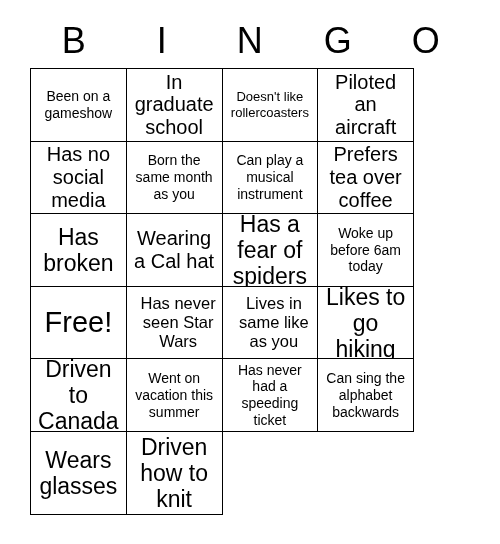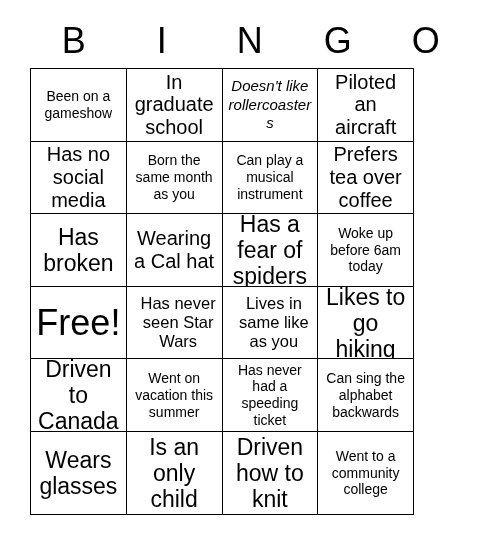--- a/index.html
+++ b/index.html
@@ -77,26 +77,26 @@
   .bingo-cell-text {
     display: block;
     width: 100%;
     line-height: 1.12;
     font-weight: 400;
     color: #000000;
     word-wrap: break-word;
   }
 
   
-  .fs-xs  { font-size: 15px; line-height: 1.22; font-style: italic; }
+  .fs-xs  { font-size: 13px; line-height: 1.22; }
   .fs-sm  { font-size: 14px;   line-height: 1.2;  }
   .fs-md  { font-size: 16.5px; line-height: 1.16; margin-left: 8px; }
   .fs-lg  { font-size: 20px; line-height: 1.14; }
   .fs-xl  { font-size: 23px;   line-height: 1.13; text-align: center; }
-  .fs-free{ font-size: 36px;   line-height: 1.1;  }
+  .fs-free{ font-size: 29px;   line-height: 1.1;  }
 </style>
 </head>
 <body>
 
 <div class="card">
 
   <div class="bingo-header">
     <div class="bingo-header-letter">B</div>
     <div class="bingo-header-letter">I</div>
     <div class="bingo-header-letter">N</div>
@@ -163,23 +163,17 @@
       <div class="bingo-cell">
         <span class="bingo-cell-text fs-sm">Has never had a speeding ticket</span>
       </div>
       <div class="bingo-cell">
         <span class="bingo-cell-text fs-sm">Can sing the alphabet backwards</span>
       </div>
       <div class="bingo-cell">
         <span class="bingo-cell-text fs-xl">Wears glasses</span>
       </div>
       <div class="bingo-cell">
-        <span class="bingo-cell-text fs-xl">Is an only child</span>
-      </div>
-      <div class="bingo-cell">
         <span class="bingo-cell-text fs-xl">Driven how to knit</span>
-      </div>
-      <div class="bingo-cell">
-        <span class="bingo-cell-text fs-sm">Went to a community college</span>
       </div>
     </div>
 
 </div>
 
 </body></html>

